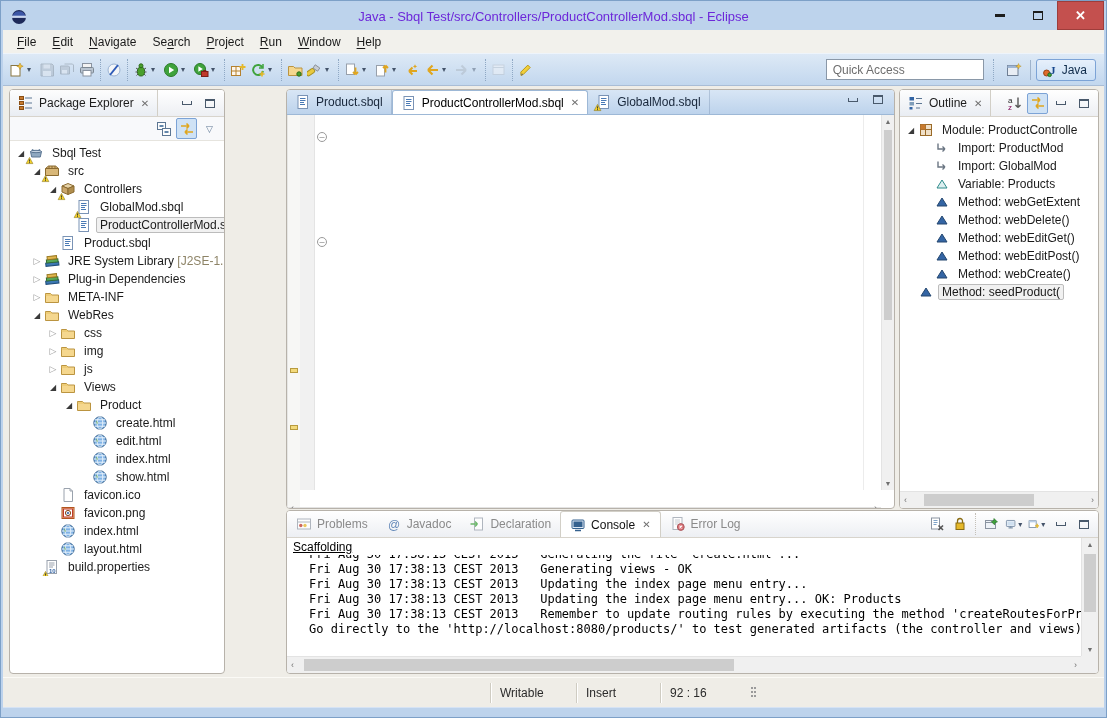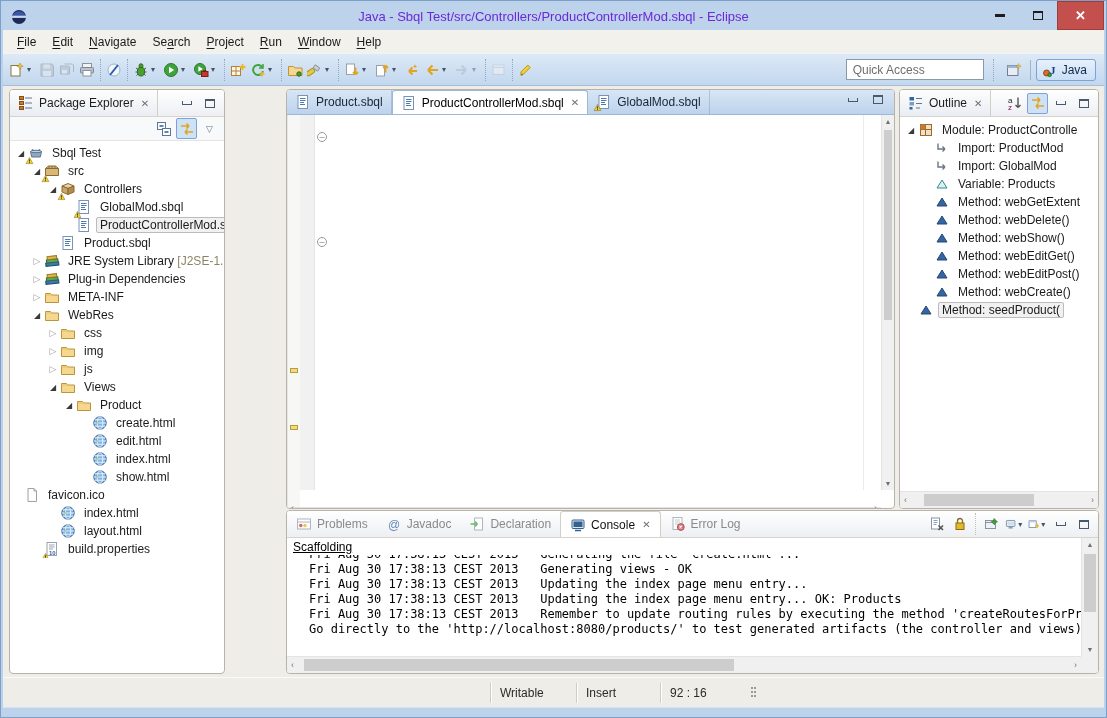--- a/index.html
+++ b/index.html
@@ -28,21 +28,21 @@
   .toolbar{ position:absolute; left:2px; right:2px; top:52px; height:33px;
     background:linear-gradient(#dde9f6,#c2d7ee); border-top:1px solid #eef4fb; border-bottom:1px solid #a9bdd6;
     display:flex; align-items:center; padding:0 4px; }
   .tb-group{ display:flex; align-items:center; height:100%; }
   .tb-sep{ width:1px; height:22px; border-left:1px dotted #8fa8c4; margin:0 3px; }
   .tb-btn{ display:flex; align-items:center; height:24px; padding:0 2px; border-radius:2px; }
   .tb-btn .icon{ width:16px; height:16px; display:inline-block; }
   .tb-btn.disabled{ opacity:.45; }
   .tb-caret{ font-size:8px; color:#44536a; margin-left:2px; width:8px; }
   .tb-right{ margin-left:auto; display:flex; align-items:center; gap:6px; }
-  .quick-access{ width:138px; height:21px; border:1px solid #8a98a8; font-size:12px; padding:1px 6px; color:#222; background:#fff; font-family:"Liberation Sans",sans-serif; }
+  .quick-access{ width:158px; height:21px; border:1px solid #8a98a8; font-size:12px; padding:1px 6px; color:#222; background:#fff; font-family:"Liberation Sans",sans-serif; }
   .quick-access::placeholder{ color:#6e6e6e; }
   .persp-bar{ display:flex; align-items:center; gap:5px; padding-right:4px; }
   .persp-btn{ display:flex; align-items:center; padding:2px 3px; }
   .persp-btn .icon{ width:16px; height:16px; }
   .persp-sep{ width:1px; height:20px; background:#9eb3cc; }
   .persp-java{ display:flex; align-items:center; gap:4px; padding:2px 8px 2px 5px;
     background:linear-gradient(#e7f0fb,#cadff5); border:1px solid #7ca3d6; border-radius:3px; font-size:12px; color:#0e2a4a; }
 
   
   .workbench{ position:absolute; left:2px; right:2px; top:85px; bottom:40px; }
@@ -620,27 +620,37 @@
           <div class="tree-row" style="padding-left: 68px;">
             <span class="tw-arrow"></span>
             <span class="tw-icon"><svg viewBox="0 0 16 16" xmlns="http://www.w3.org/2000/svg">
                 <circle cx="8" cy="8" r="6.2" fill="#7fb2e5" stroke="#35618e"></circle>
                 <ellipse cx="8" cy="8" rx="2.8" ry="6.2" fill="none" stroke="#e8f2fb"></ellipse>
                 <path d="M1.8 8h12.4M2.8 4.8h10.4M2.8 11.2h10.4" stroke="#e8f2fb" fill="none"></path>
                 <path d="M4 5.5c1.5 1 2 2.5 1 4" fill="#6aa84f" stroke="none"></path>
               </svg></span>
             <span class="tw-label">show.html</span>
           </div>
-          <div class="tree-row" style="">
+          <div class="tree-row" style="padding-left: 36px;">
             <span class="tw-arrow"></span>
             <span class="tw-icon"><svg viewBox="0 0 16 16" xmlns="http://www.w3.org/2000/svg">
                 <path d="M4 1.5h6l2.5 2.5v10.5H4z" fill="#fff" stroke="#9aa2ad"></path>
                 <path d="M10 1.5V4h2.5" fill="none" stroke="#9aa2ad"></path>
               </svg></span>
             <span class="tw-label">favicon.ico</span>
+          </div>
+          <div class="tree-row" style="padding-left: 36px;">
+            <span class="tw-arrow"></span>
+            <span class="tw-icon"><svg viewBox="0 0 16 16" xmlns="http://www.w3.org/2000/svg">
+                <rect x="2" y="2.5" width="12" height="11" fill="#e8b88a" stroke="#b3541e"></rect>
+                <rect x="3.5" y="4" width="9" height="8" fill="#fff" stroke="#c0392b"></rect>
+                <circle cx="8" cy="8" r="2.6" fill="#eef4fa" stroke="#8a4514"></circle>
+                <circle cx="8" cy="8" r="1.1" fill="#3465a4"></circle>
+              </svg></span>
+            <span class="tw-label">favicon.png</span>
           </div>
           <div class="tree-row" style="padding-left: 36px;">
             <span class="tw-arrow"></span>
             <span class="tw-icon"><svg viewBox="0 0 16 16" xmlns="http://www.w3.org/2000/svg">
                 <circle cx="8" cy="8" r="6.2" fill="#7fb2e5" stroke="#35618e"></circle>
                 <ellipse cx="8" cy="8" rx="2.8" ry="6.2" fill="none" stroke="#e8f2fb"></ellipse>
                 <path d="M1.8 8h12.4M2.8 4.8h10.4M2.8 11.2h10.4" stroke="#e8f2fb" fill="none"></path>
                 <path d="M4 5.5c1.5 1 2 2.5 1 4" fill="#6aa84f" stroke="none"></path>
               </svg></span>
             <span class="tw-label">index.html</span>
@@ -818,27 +828,20 @@
                 <path d="M8 4l5 8H3z" fill="#3465a4" stroke="#24476f"></path>
               </svg></span>
             <span class="tw-label">Method: webGetExtent</span>
           </div>
           <div class="tree-row" style="padding-left: 20px;">
             <span class="tw-arrow"></span>
             <span class="tw-icon"><svg viewBox="0 0 16 16" xmlns="http://www.w3.org/2000/svg">
                 <path d="M8 4l5 8H3z" fill="#3465a4" stroke="#24476f"></path>
               </svg></span>
             <span class="tw-label">Method: webDelete()</span>
-          </div>
-          <div class="tree-row" style="padding-left: 20px;">
-            <span class="tw-arrow"></span>
-            <span class="tw-icon"><svg viewBox="0 0 16 16" xmlns="http://www.w3.org/2000/svg">
-                <path d="M8 4l5 8H3z" fill="#3465a4" stroke="#24476f"></path>
-              </svg></span>
-            <span class="tw-label">Method: webShow()</span>
           </div>
           <div class="tree-row" style="padding-left: 20px;">
             <span class="tw-arrow"></span>
             <span class="tw-icon"><svg viewBox="0 0 16 16" xmlns="http://www.w3.org/2000/svg">
                 <path d="M8 4l5 8H3z" fill="#3465a4" stroke="#24476f"></path>
               </svg></span>
             <span class="tw-label">Method: webEditGet()</span>
           </div>
           <div class="tree-row" style="padding-left: 20px;">
             <span class="tw-arrow"></span>

